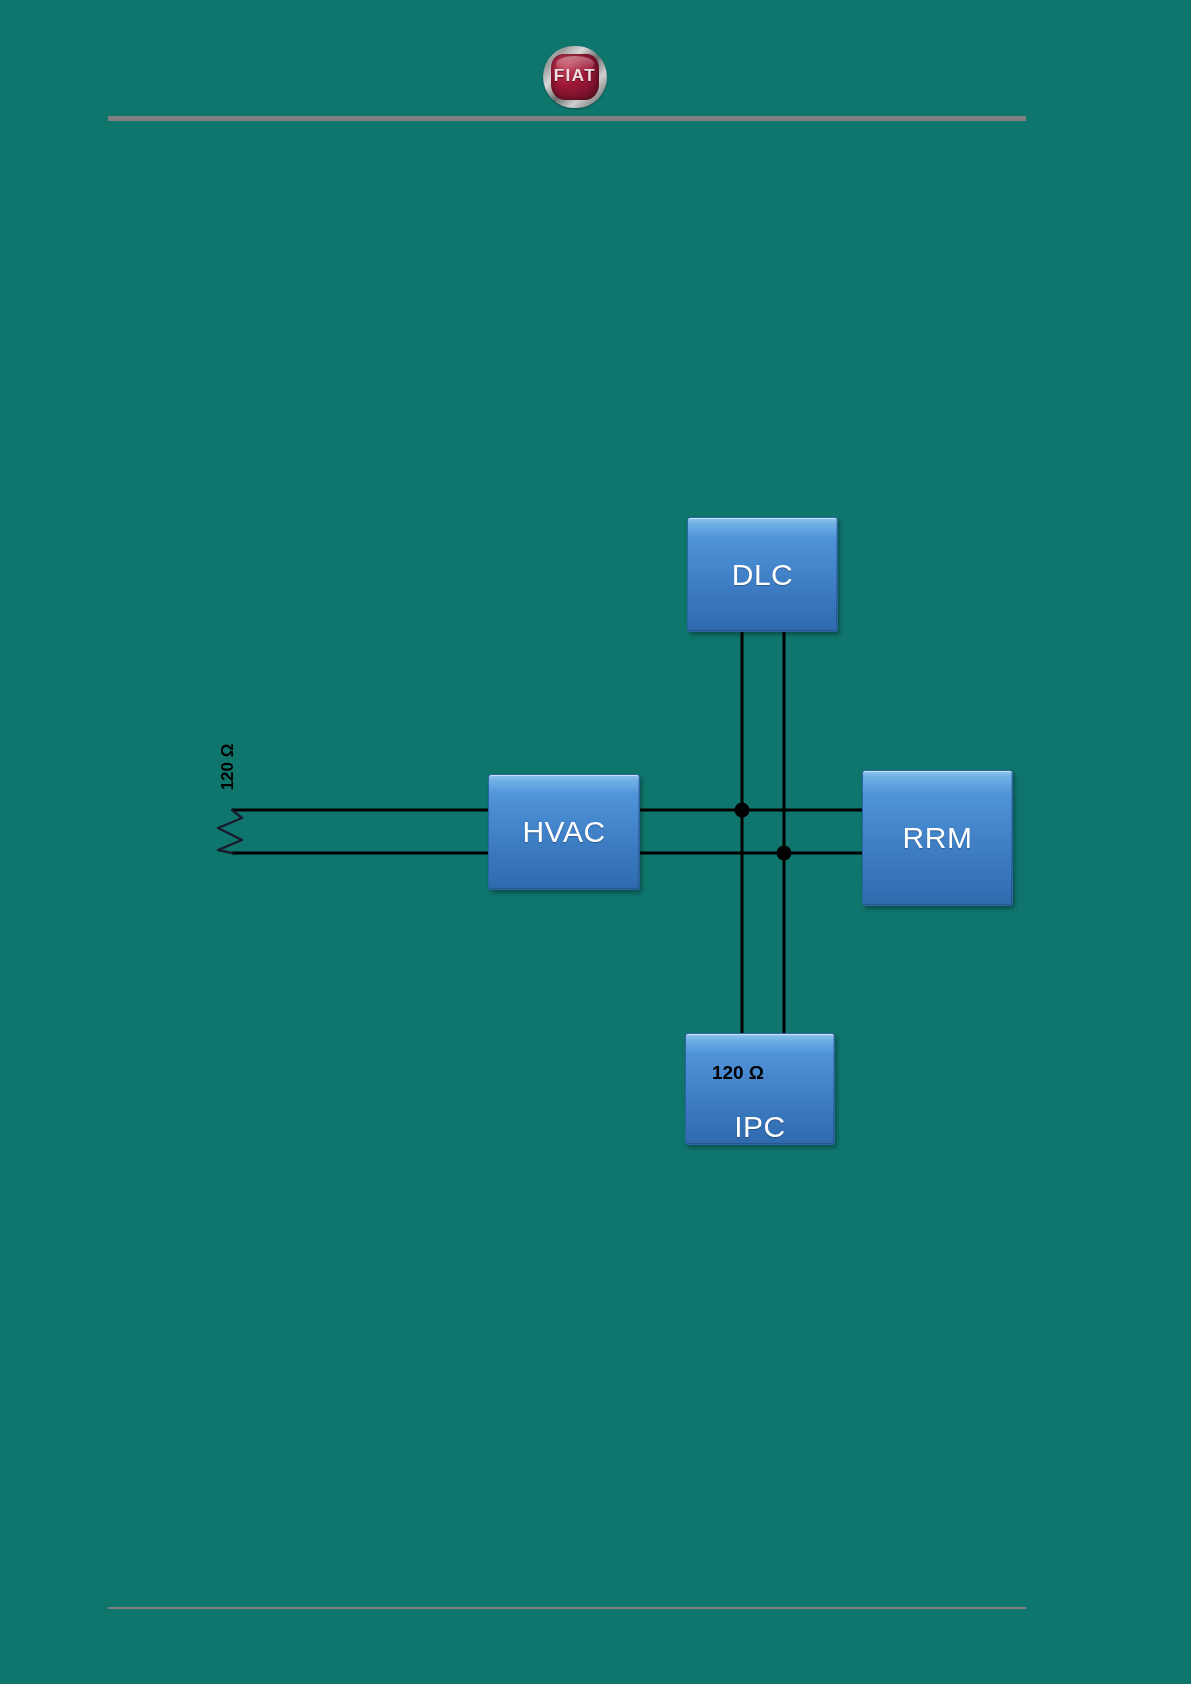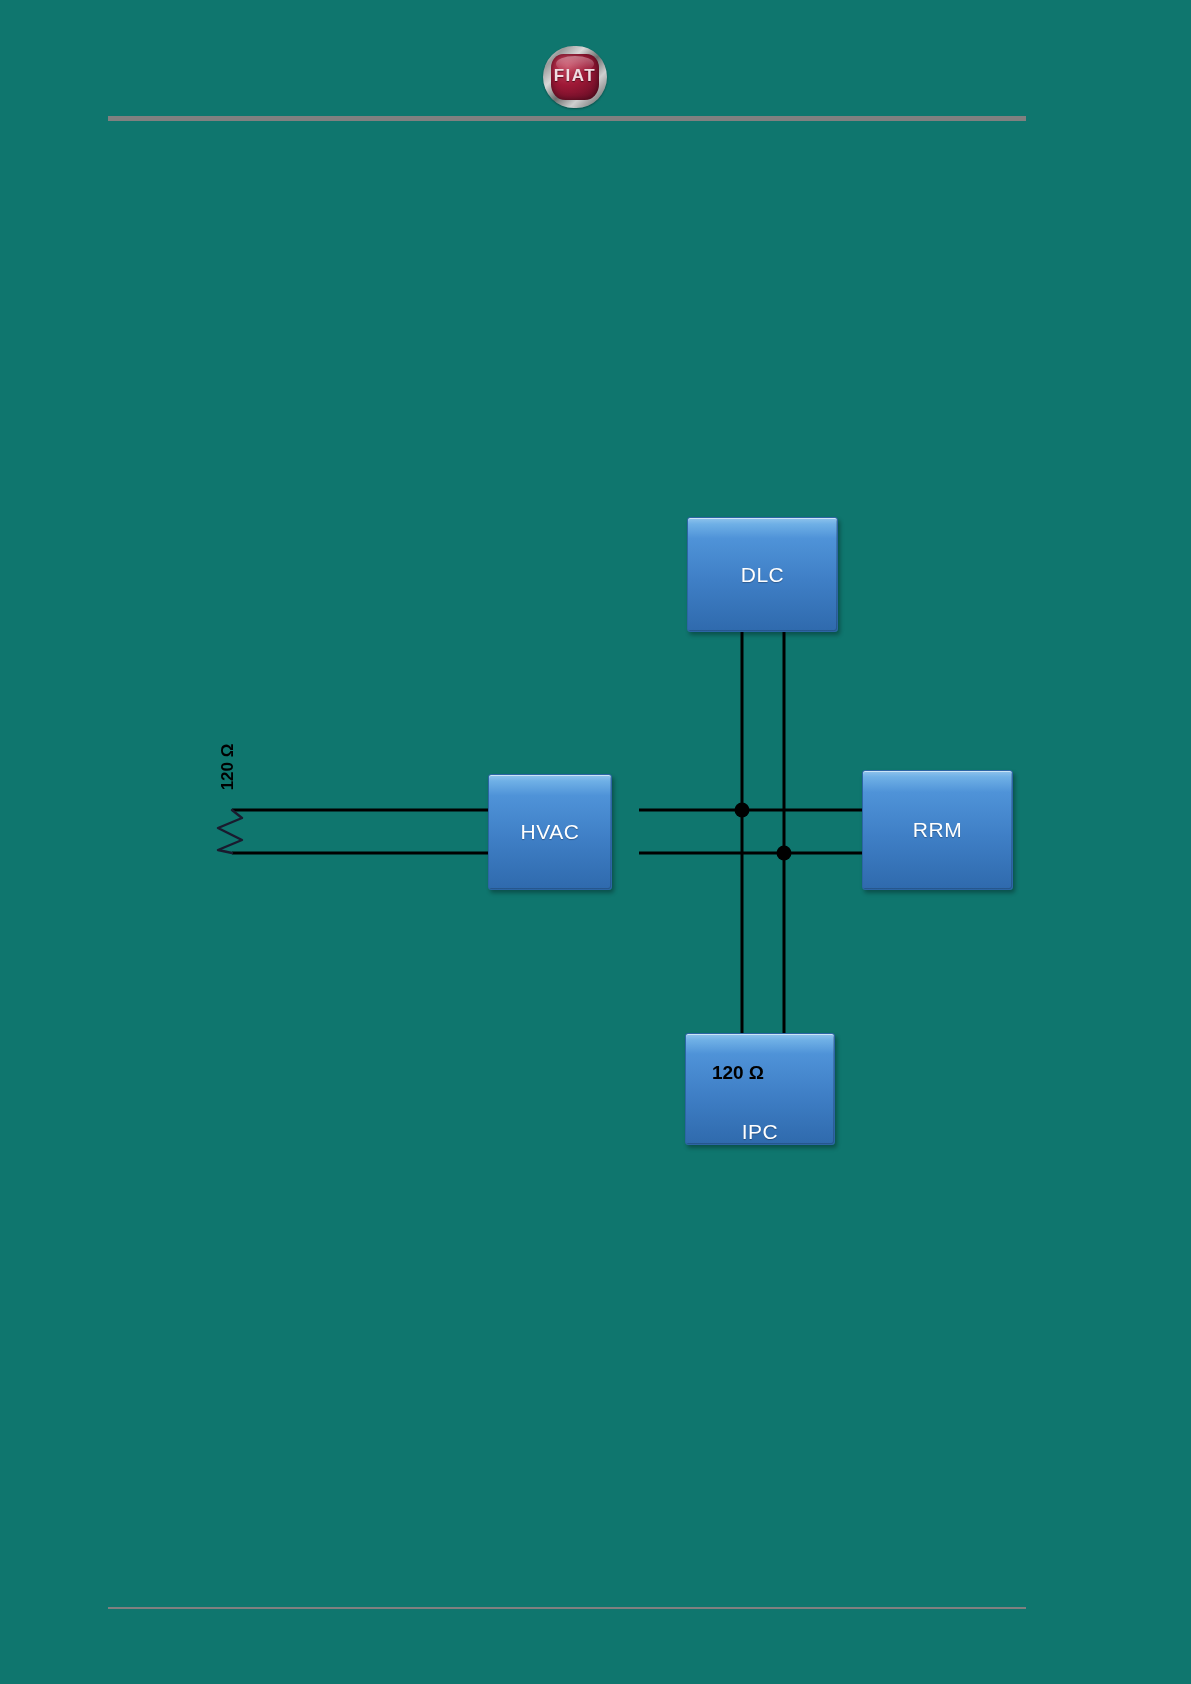--- a/index.html
+++ b/index.html
@@ -113,30 +113,30 @@
       2px 3px 4px rgba(0,0,0,.32);
     border: 1px solid #2c65a5;
     box-sizing: border-box;
     display: flex;
     align-items: center;
     justify-content: center;
   }
   .node .node-label {
     color: #ffffff;
     font-family: "Liberation Sans", sans-serif;
-    font-size: 21px;
+    font-size: 30px;
     font-weight: normal;
     letter-spacing: .5px;
     text-shadow: 0 1px 1px rgba(0,0,0,.28);
   }
 
   #node-bcm  { left: 128px; top: 775px;  width: 152px; height: 118px; }
-  #node-hvac { left: 488px; top: 774px;  width: 124px; height: 116px; }
+  #node-hvac { left: 488px; top: 774px;  width: 152px; height: 116px; }
   #node-dlc  { left: 687px; top: 517px;  width: 151px; height: 115px; }
-  #node-rrm  { left: 862px; top: 770px;  width: 151px; height: 120px; }
+  #node-rrm  { left: 862px; top: 770px;  width: 151px; height: 136px; }
   #node-ipc  { left: 685px; top: 1033px; width: 150px; height: 112px; }
 
   #node-ipc  { align-items: flex-end; }
   #node-ipc .node-label { }
 
   
   #bcm-resistor-label {
     position: absolute;
     left: 178px;
     top: 757px;

